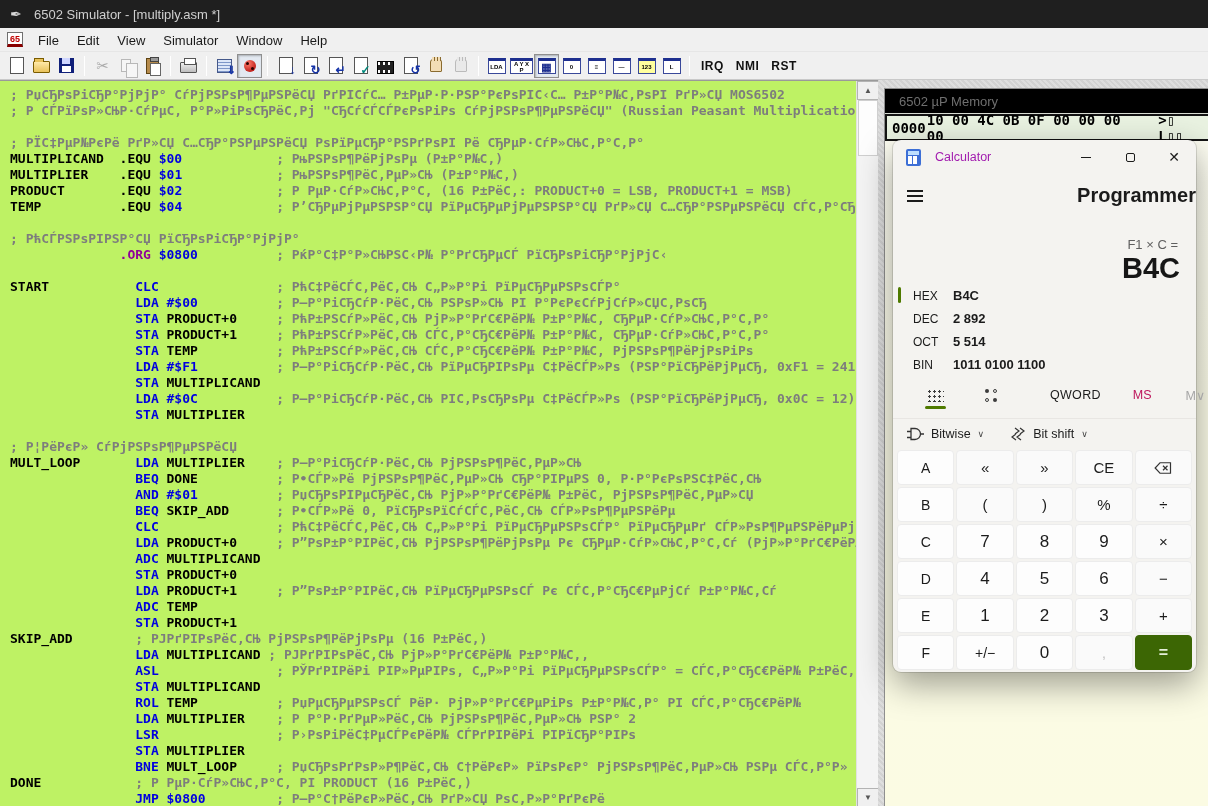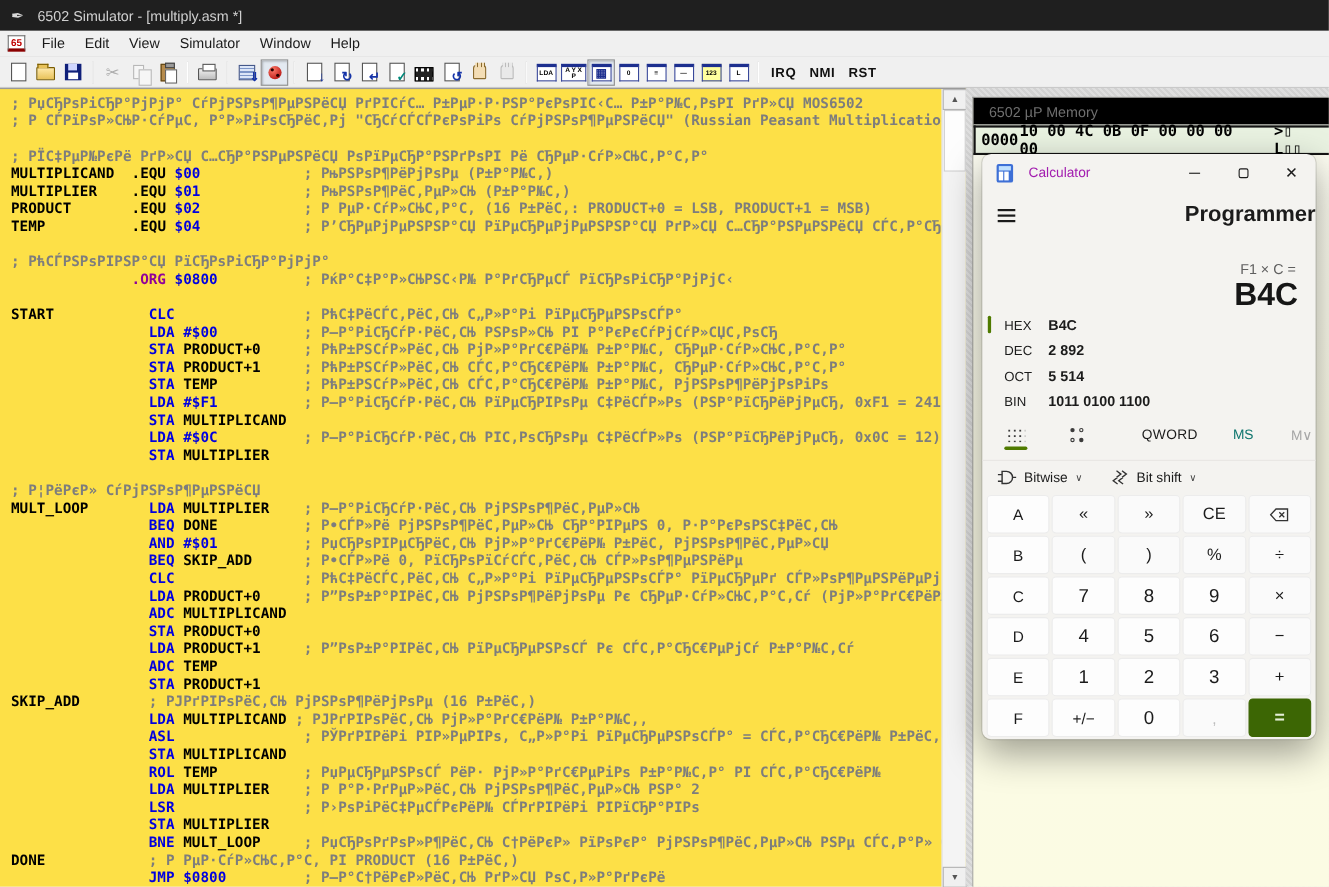--- a/index.html
+++ b/index.html
@@ -59,21 +59,21 @@
   .ic-hand{width:12px;height:13px;background:#f3ddb5;border:1px solid #8a6b2f;border-radius:3px 3px 1px 1px;position:relative;}
   .ic-hand:before{content:"";position:absolute;left:1px;top:-3px;width:9px;height:4px;
     background:repeating-linear-gradient(90deg,#f3ddb5 0 2px,#8a6b2f 2px 3px);}
   .ic-tbx{min-width:18px;height:16px;background:#fff;border:1px solid #39489a;border-top:3px solid #1d2f8f;
     font-size:6px;font-weight:bold;color:#000;display:flex;align-items:center;justify-content:center;
     text-align:center;line-height:6px;padding:0 1px;white-space:pre-wrap;}
   .ic-tbx.yellow{background:#ffff9e;}
   .ic-tbx.grid{font-size:11px;color:#1d2f8f;}
 
   
-  .editor{position:absolute;left:0;top:80px;width:878px;height:726px;background:#fde047;
+  .editor{position:absolute;left:0;top:80px;width:878px;height:726px;background:#bef264;
     border-top:1px solid #9a9a9a;}
   .code{position:absolute;left:0;top:0;right:22px;bottom:0;overflow:hidden;padding:6px 0 0 10px;}
   .code-line{white-space:pre;font-family:"DejaVu Sans Mono","DejaVu Sans",monospace;
     font-size:13px;line-height:16px;font-weight:bold;height:16px;}
   .cmt{color:#7d7d7d;} .lab{color:#000;} .opc{color:#0000e0;} .dir{color:#000;}
   .org{color:#90009a;} .num{color:#0000e0;} .pln{color:#000;}
   .scrollbar{position:absolute;right:0;top:0;width:22px;height:726px;background:#f4f4f4;border-left:1px solid #e2e2e2;}
   .sb-btn{width:22px;height:19px;background:#f0f0f0;border:1px solid #b3b3b3;color:#555;
     font-size:8px;display:flex;align-items:center;justify-content:center;}
   .sb-btn.down{position:absolute;bottom:0;}
@@ -113,30 +113,30 @@
   .hamburger:before{content:"";position:absolute;left:0;top:3px;width:16px;height:2px;background:#1b1b1b;}
   .calc-head .mode{font-size:20px;font-weight:600;color:#1b1b1b;margin-left:16px;}
   .calc-expr{position:absolute;right:18px;top:97px;font-size:13px;color:#5f5f5f;}
   .calc-result{position:absolute;right:16px;top:112px;font-size:29px;font-weight:600;color:#161616;}
   .radix{position:absolute;left:0;top:144px;width:100%;}
   .radix-row{height:23px;display:flex;align-items:center;position:relative;}
   .radix-row .ind{position:absolute;left:5px;top:3px;width:3px;height:16px;border-radius:2px;background:transparent;}
   .radix-row.sel .ind{background:#4f7a00;}
   .radix-row .rl{margin-left:20px;width:40px;font-size:12px;color:#1b1b1b;}
   .radix-row .rv{font-size:13px;font-weight:600;color:#1b1b1b;}
-  .calc-tools{position:absolute;left:0;top:240px;width:100%;height:30px;display:flex;align-items:center;}
+  .calc-tools{position:absolute;left:12px;top:240px;width:100%;height:30px;display:flex;align-items:center;}
   .kbd-ic{width:17px;height:13px;margin-left:22px;position:relative;
     background-image:radial-gradient(#3c3c3c 1.1px,transparent 1.3px);background-size:5px 5px;}
   .kbd-ic.sel:after{content:"";position:absolute;left:-2px;bottom:-7px;width:21px;height:3px;border-radius:2px;background:#4f7a00;}
   .bit-ic{width:14px;height:13px;margin-left:40px;position:relative;}
   .bit-ic i{position:absolute;width:4px;height:4px;border-radius:50%;background:#3c3c3c;}
   .bit-ic i:nth-child(1){left:1px;top:0;} .bit-ic i:nth-child(2){right:1px;top:0;background:transparent;border:1px solid #3c3c3c;}
   .bit-ic i:nth-child(3){left:1px;bottom:0;background:transparent;border:1px solid #3c3c3c;} .bit-ic i:nth-child(4){right:1px;bottom:0;}
   .calc-tools .qw{font-size:12.5px;color:#1b1b1b;margin-left:52px;letter-spacing:.3px;}
-  .calc-tools .ms{font-size:12.5px;color:#0f766e;margin-left:32px;}
+  .calc-tools .ms{font-size:12.5px;color:#be185d;margin-left:32px;}
   .calc-tools .mv{font-size:12.5px;color:#a6a6a6;margin-left:34px;}
   .calc-drop{position:absolute;left:0;top:278px;width:100%;height:30px;display:flex;align-items:center;
     border-top:1px solid #e8e6e3;}
   .dropbtn{display:flex;align-items:center;gap:7px;font-size:12.5px;color:#1b1b1b;margin-left:14px;}
   .dropbtn .chev{font-size:9px;color:#444;}
   .keys{position:absolute;left:4px;top:310px;width:295px;display:grid;
     grid-template-columns:repeat(5,1fr);gap:2px;}
   .key{height:35px;background:#fdfdfd;border:1px solid #ececec;border-radius:4px;
     display:flex;align-items:center;justify-content:center;font-size:14px;color:#1b1b1b;}
   .key.fn{background:#fafafa;font-size:15px;}

